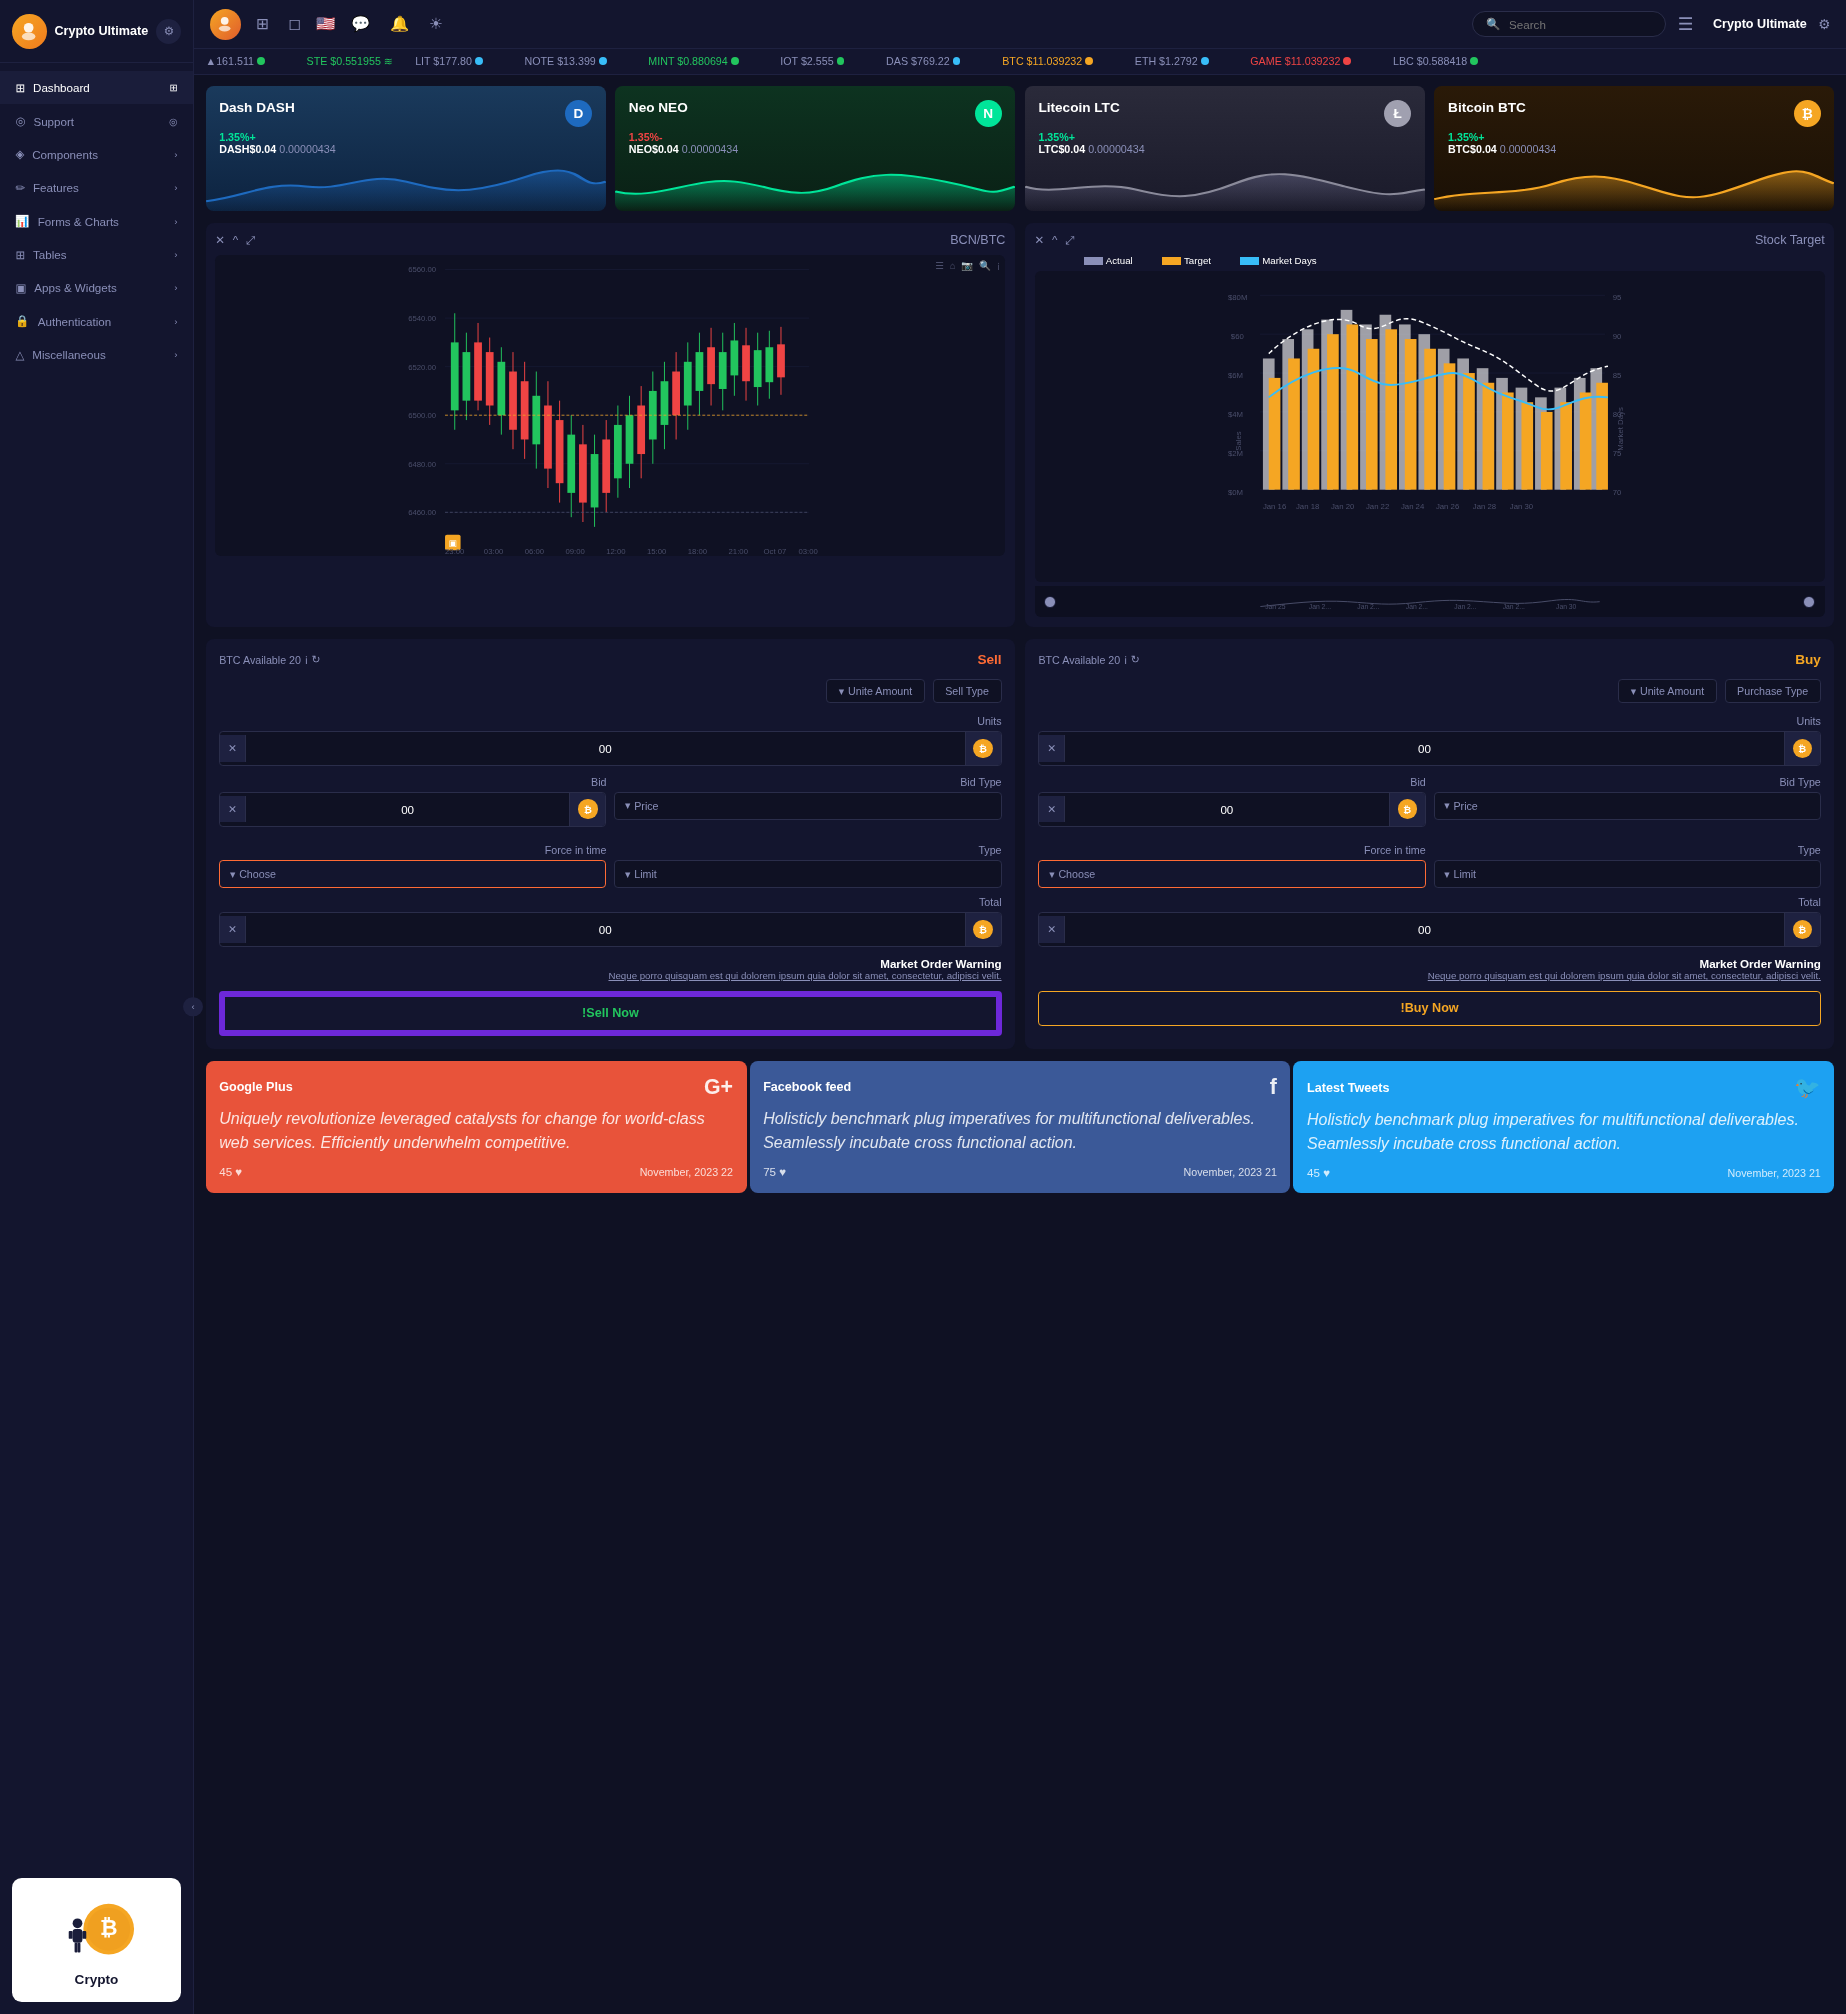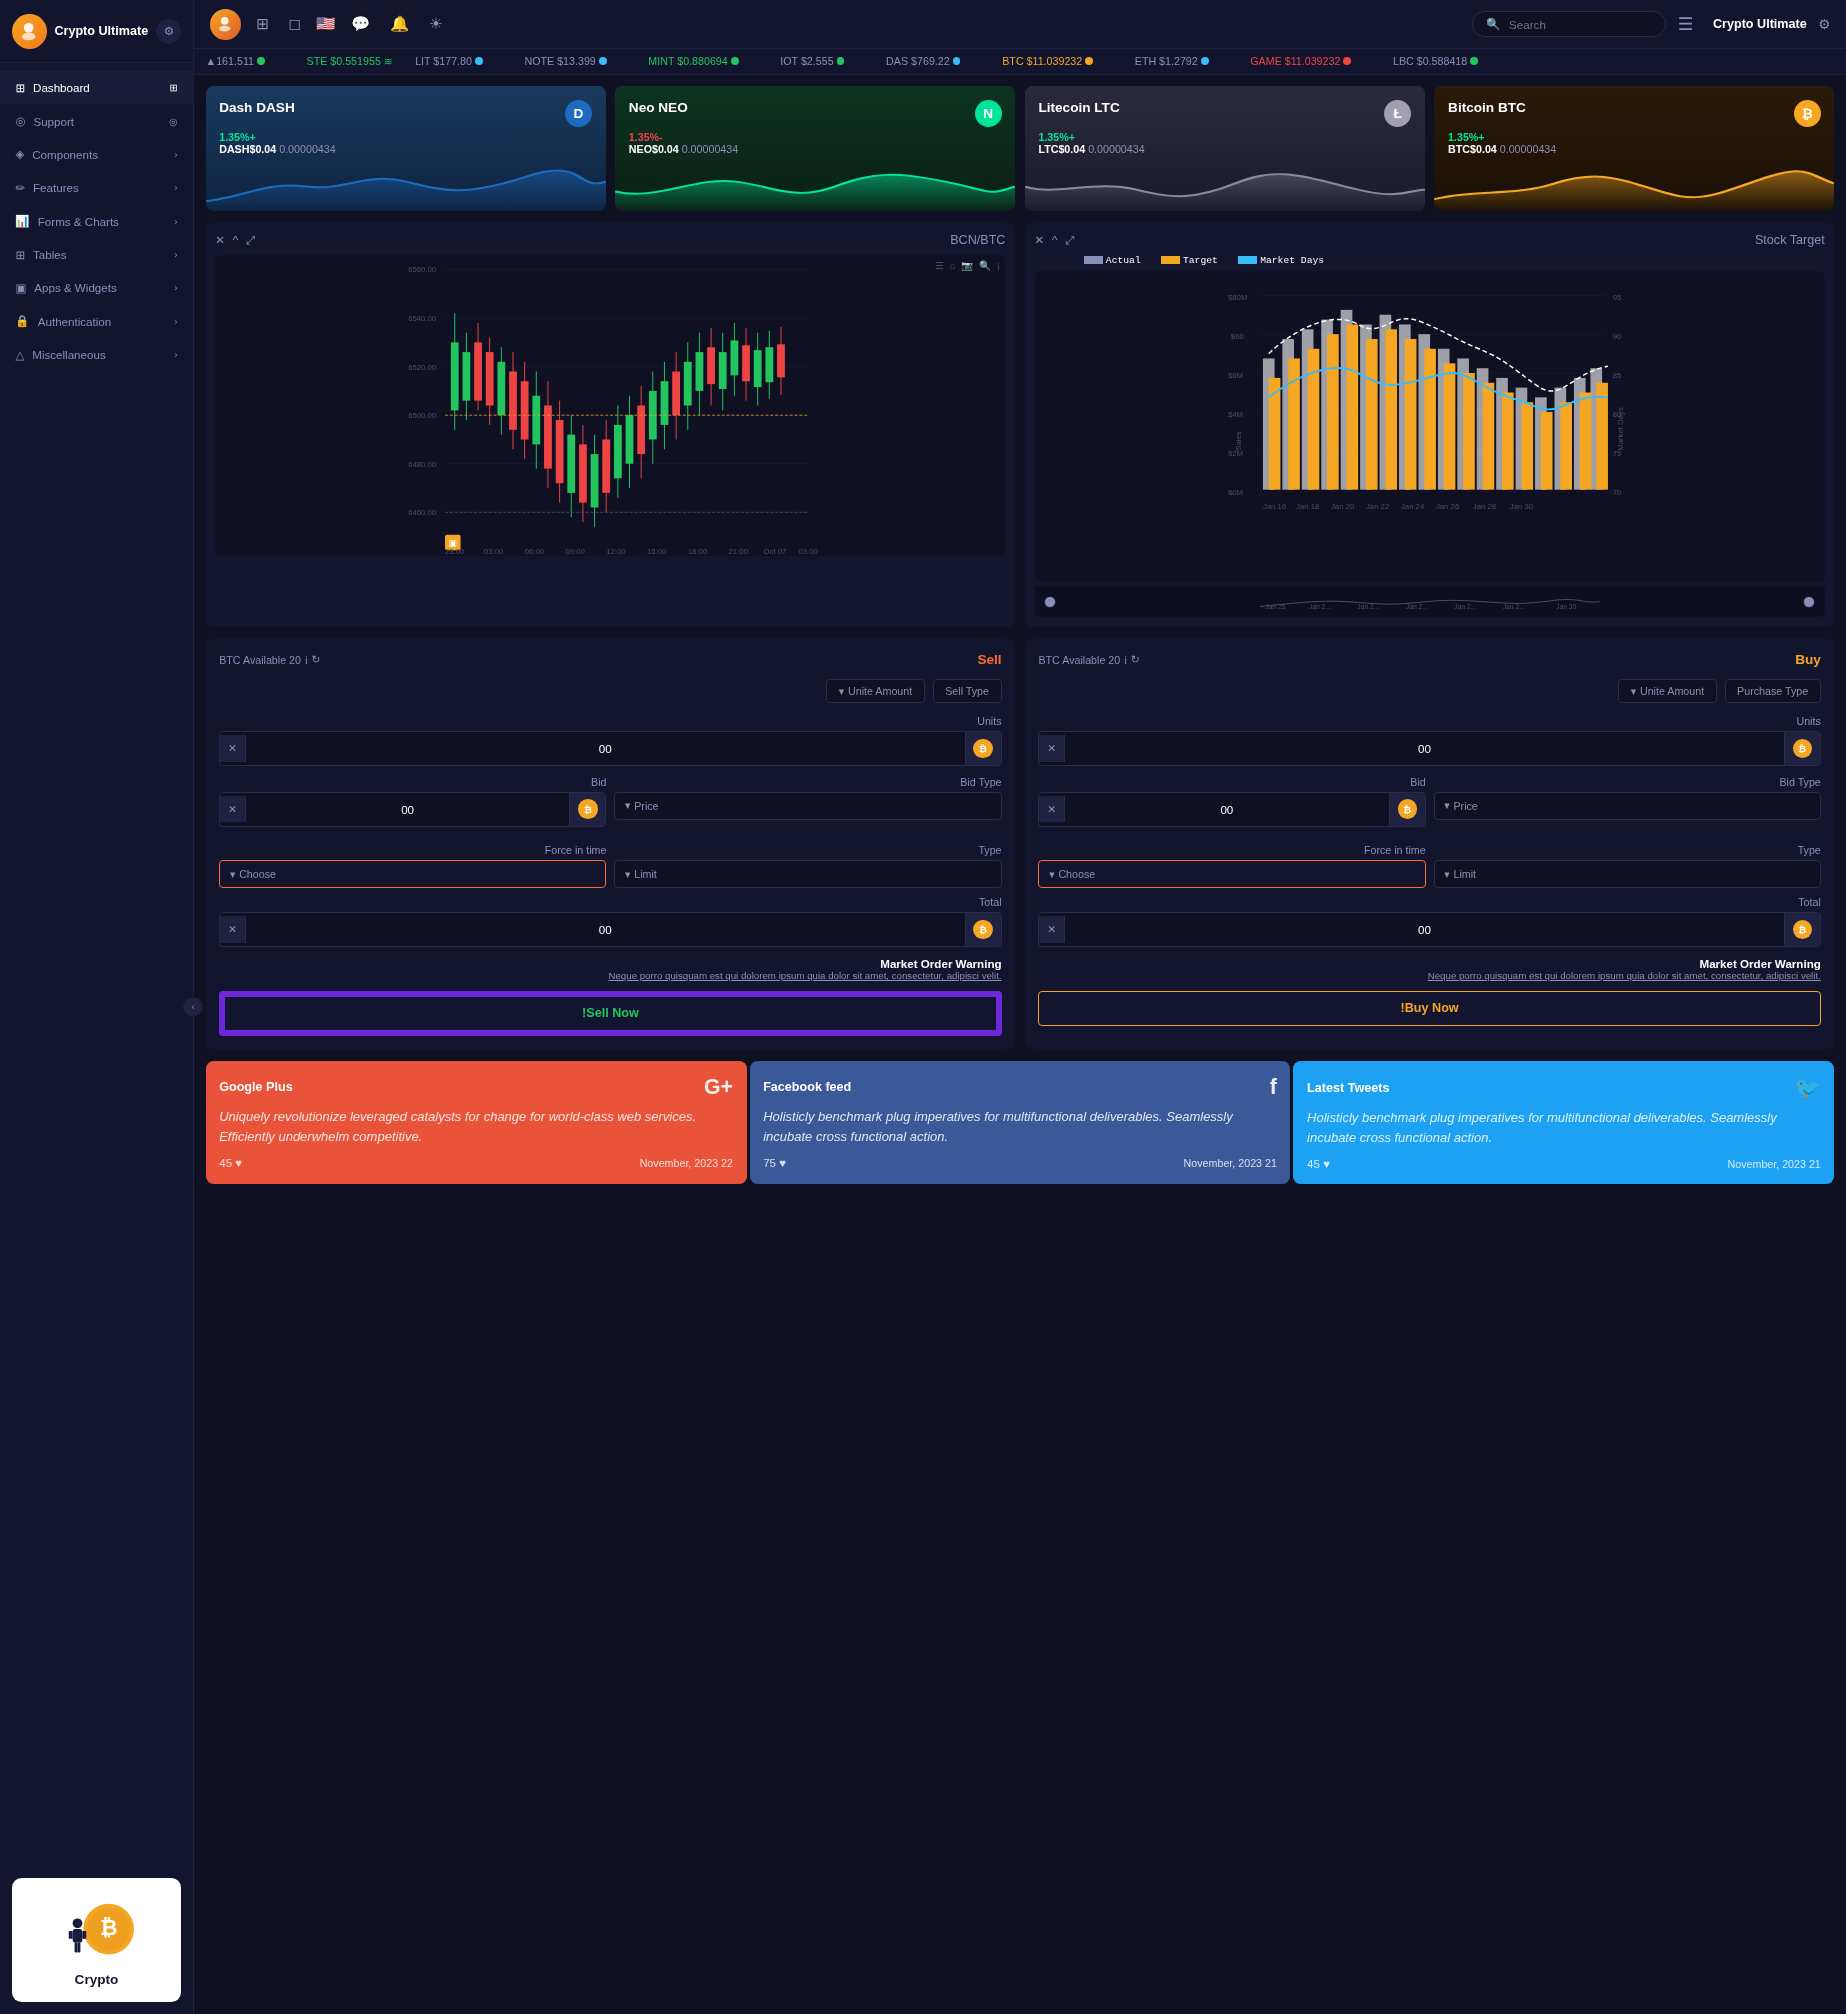--- a/index.html
+++ b/index.html
@@ -380,21 +380,21 @@
     .footer-card.google { background: #e8533a; }
     .footer-card.facebook { background: #3b5998; }
     .footer-card.twitter { background: #1da1f2; }
     .footer-card-header {
       display: flex; justify-content: space-between; align-items: center;
       margin-bottom: 7.8px;
     }
     .footer-card-title { font-size: 12.6px; font-weight: 700; color: #fff; }
     .footer-card-icon { font-size: 19.4px; color: #fff; opacity: 0.9; }
     .footer-card-text {
-      font-size: 13px; color: rgba(255,255,255,0.85);
+      font-size: 16px; color: rgba(255,255,255,0.85);
       line-height: 1.5;
       font-style: italic;
       margin-bottom: 9.7px;
     }
     .footer-card-footer {
       display: flex; justify-content: space-between; align-items: center;
       font-size: 10.7px; color: rgba(255,255,255,0.8);
     }
     .footer-card-likes { display: flex; align-items: center; gap: 3.9px; font-size: 11.6px; }
 
@@ -782,21 +782,21 @@
       <div class="chart-card">
         <div class="chart-card-header">
           <div class="chart-card-icons">
             <span class="chart-card-icon">✕</span>
             <span class="chart-card-icon">^</span>
             <span class="chart-card-icon">⤢</span>
           </div>
           <span class="chart-card-title">Stock Target</span>
         </div>
 
-        <div style="display:flex;gap:20px;font-size:9.7px;margin-bottom:5.8px;padding-left:49px;font-family:Liberation Mono, monospace;">
+        <div style="display:flex;gap:29px;font-size:9.7px;margin-bottom:5.8px;padding-left:49px;">
           <span><span style="display:inline-block;width:19.4px;height:7.8px;background:#8a8fb8;margin-right:2.9px;vertical-align:middle;"></span>Actual</span>
           <span><span style="display:inline-block;width:19.4px;height:7.8px;background:#f5a623;margin-right:2.9px;vertical-align:middle;"></span>Target</span>
           <span><span style="display:inline-block;width:19.4px;height:7.8px;background:#38bdf8;margin-right:2.9px;vertical-align:middle;"></span>Market Days</span>
         </div>
         <div class="stock-chart-img">
           <svg width="100%" height="311" viewBox="0 0 420 320" preserveAspectRatio="xMidYMid meet">
 
             <text x="2" y="30" font-size="8" fill="#4a4e6a">$80M</text>
             <text x="5" y="70" font-size="8" fill="#4a4e6a">$60</text>
             <text x="2" y="110" font-size="8" fill="#4a4e6a">$6M</text>

